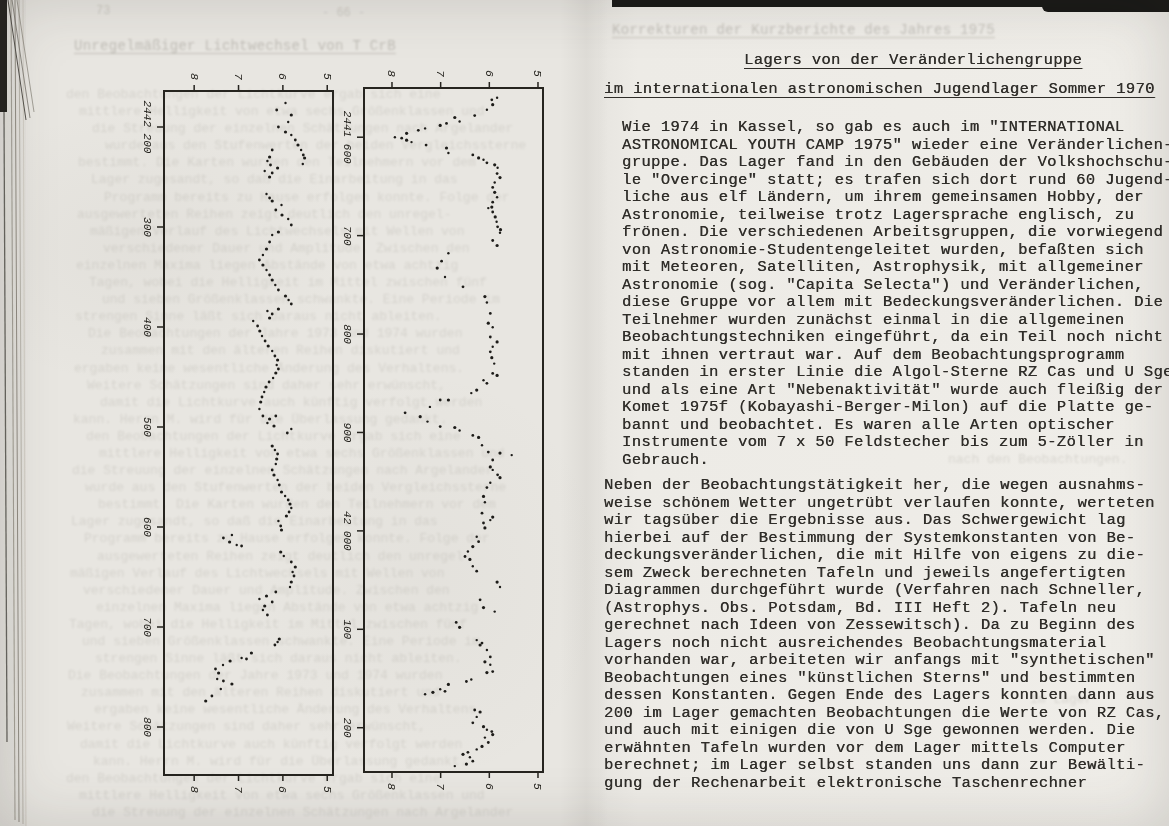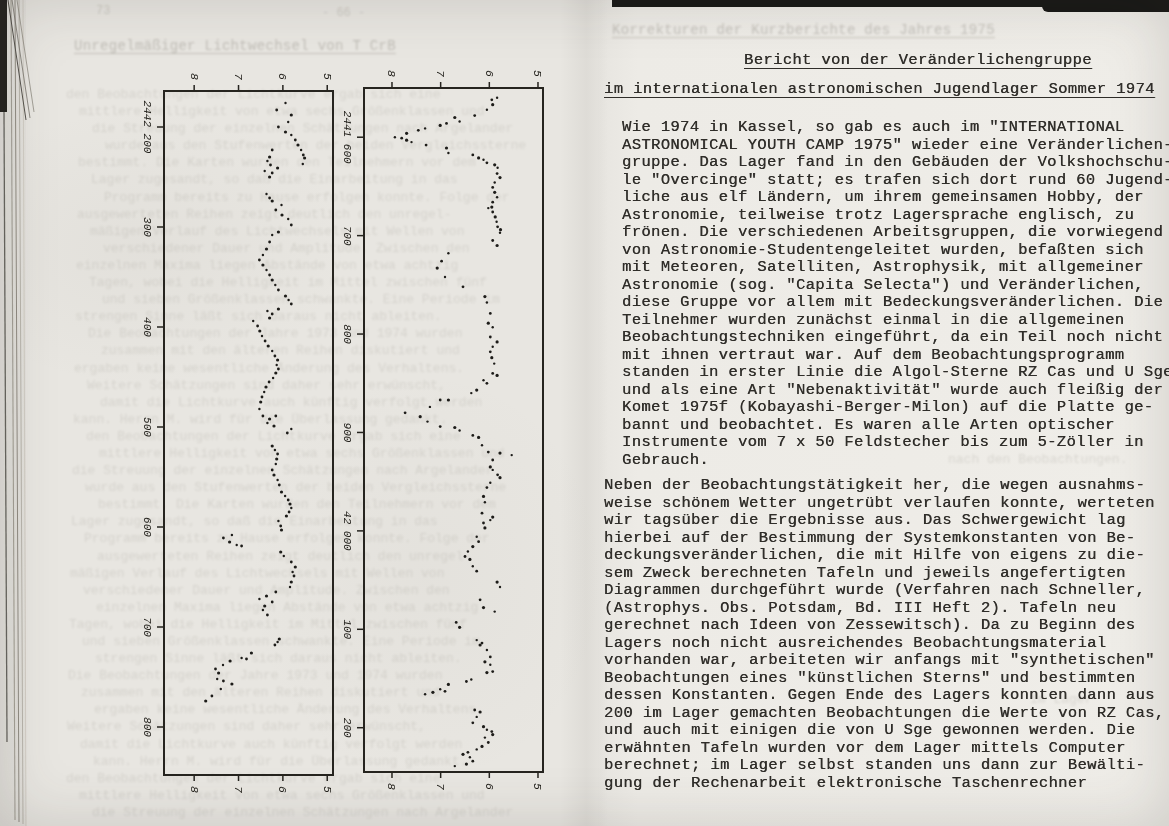--- a/index.html
+++ b/index.html
@@ -442,22 +442,22 @@
         <circle cx="472.8" cy="761.2" r="1.4" fill="#1d1c19"></circle>
         <circle cx="466.4" cy="764.1" r="1.6" fill="#1d1c19"></circle>
         <circle cx="454.8" cy="766.1" r="1.2" fill="#1d1c19"></circle>
       </g>
   </svg>
 
   <span class="ghost ghost-head" style="left:612px;top:22px;width:540px">Korrekturen der Kurzberichte des Jahres 1975</span>
   <span class="ghost ghost-frag" style="left:948px;top:452px">nach den Beobachtungen.</span>
   <span class="ghost ghost-frag" style="left:1030px;top:692px">im Lager</span>
 
-  <div class="typetext title-u" style="left:744px;top:52px">Bericht von der Veränderlichengruppe</div>
-  <div class="typetext title-u" style="left:604px;top:81px">im internationalen astronomischen Jugendlager Sommer 1974</div>
+  <div class="typetext title-u" style="left:744px;top:52px">Lagers von der Veränderlichengruppe</div>
+  <div class="typetext title-u" style="left:604px;top:81px">im internationalen astronomischen Jugendlager Sommer 1970</div>
   <div class="typetext" style="left:622px;top:119px" id="para-0">Wie 1974 in Kassel, so gab es auch im "INTERNATIONAL
 ASTRONOMICAL YOUTH CAMP 1975" wieder eine Veränderlichen-
 gruppe. Das Lager fand in den Gebäuden der Volkshochschu-
 le "Overcinge" statt; es trafen sich dort rund 60 Jugend-
 liche aus elf Ländern, um ihrem gemeinsamen Hobby, der
 Astronomie, teilweise trotz Lagersprache englisch, zu
 frönen. Die verschiedenen Arbeitsgruppen, die vorwiegend
 von Astronomie-Studentengeleitet wurden, befaßten sich
 mit Meteoren, Satelliten, Astrophysik, mit allgemeiner
 Astronomie (sog. "Capita Selecta") und Veränderlichen,

